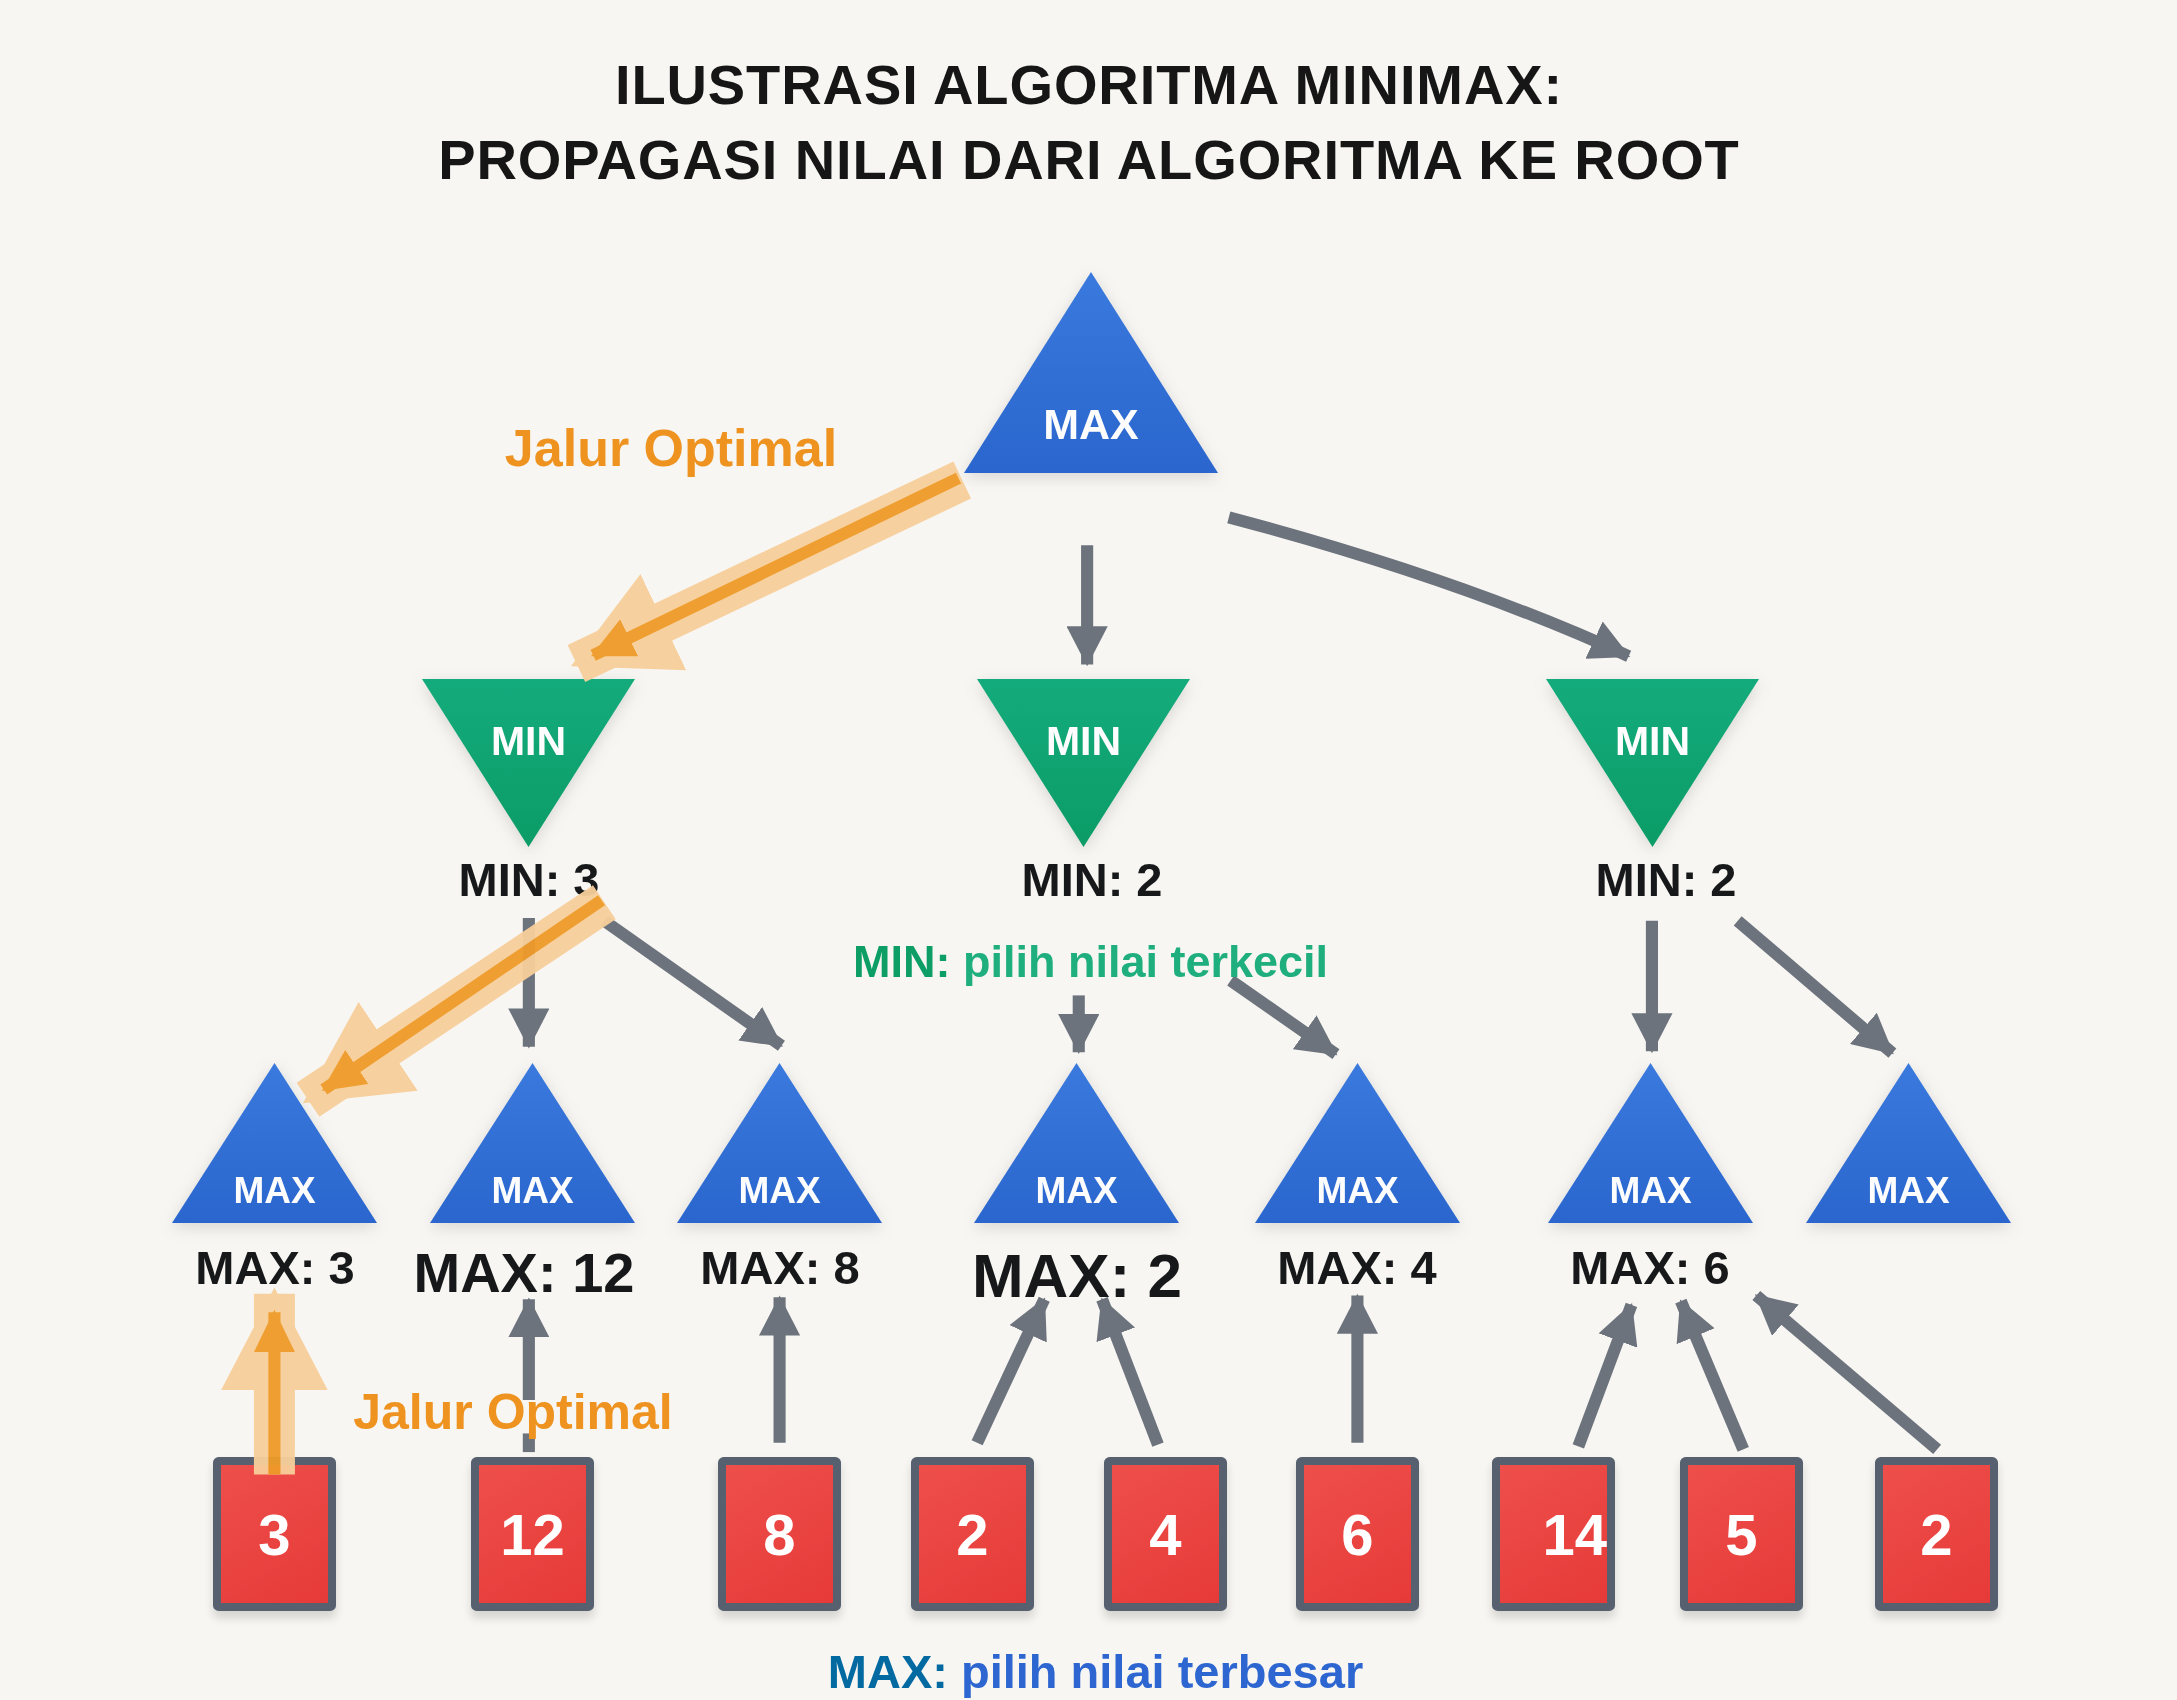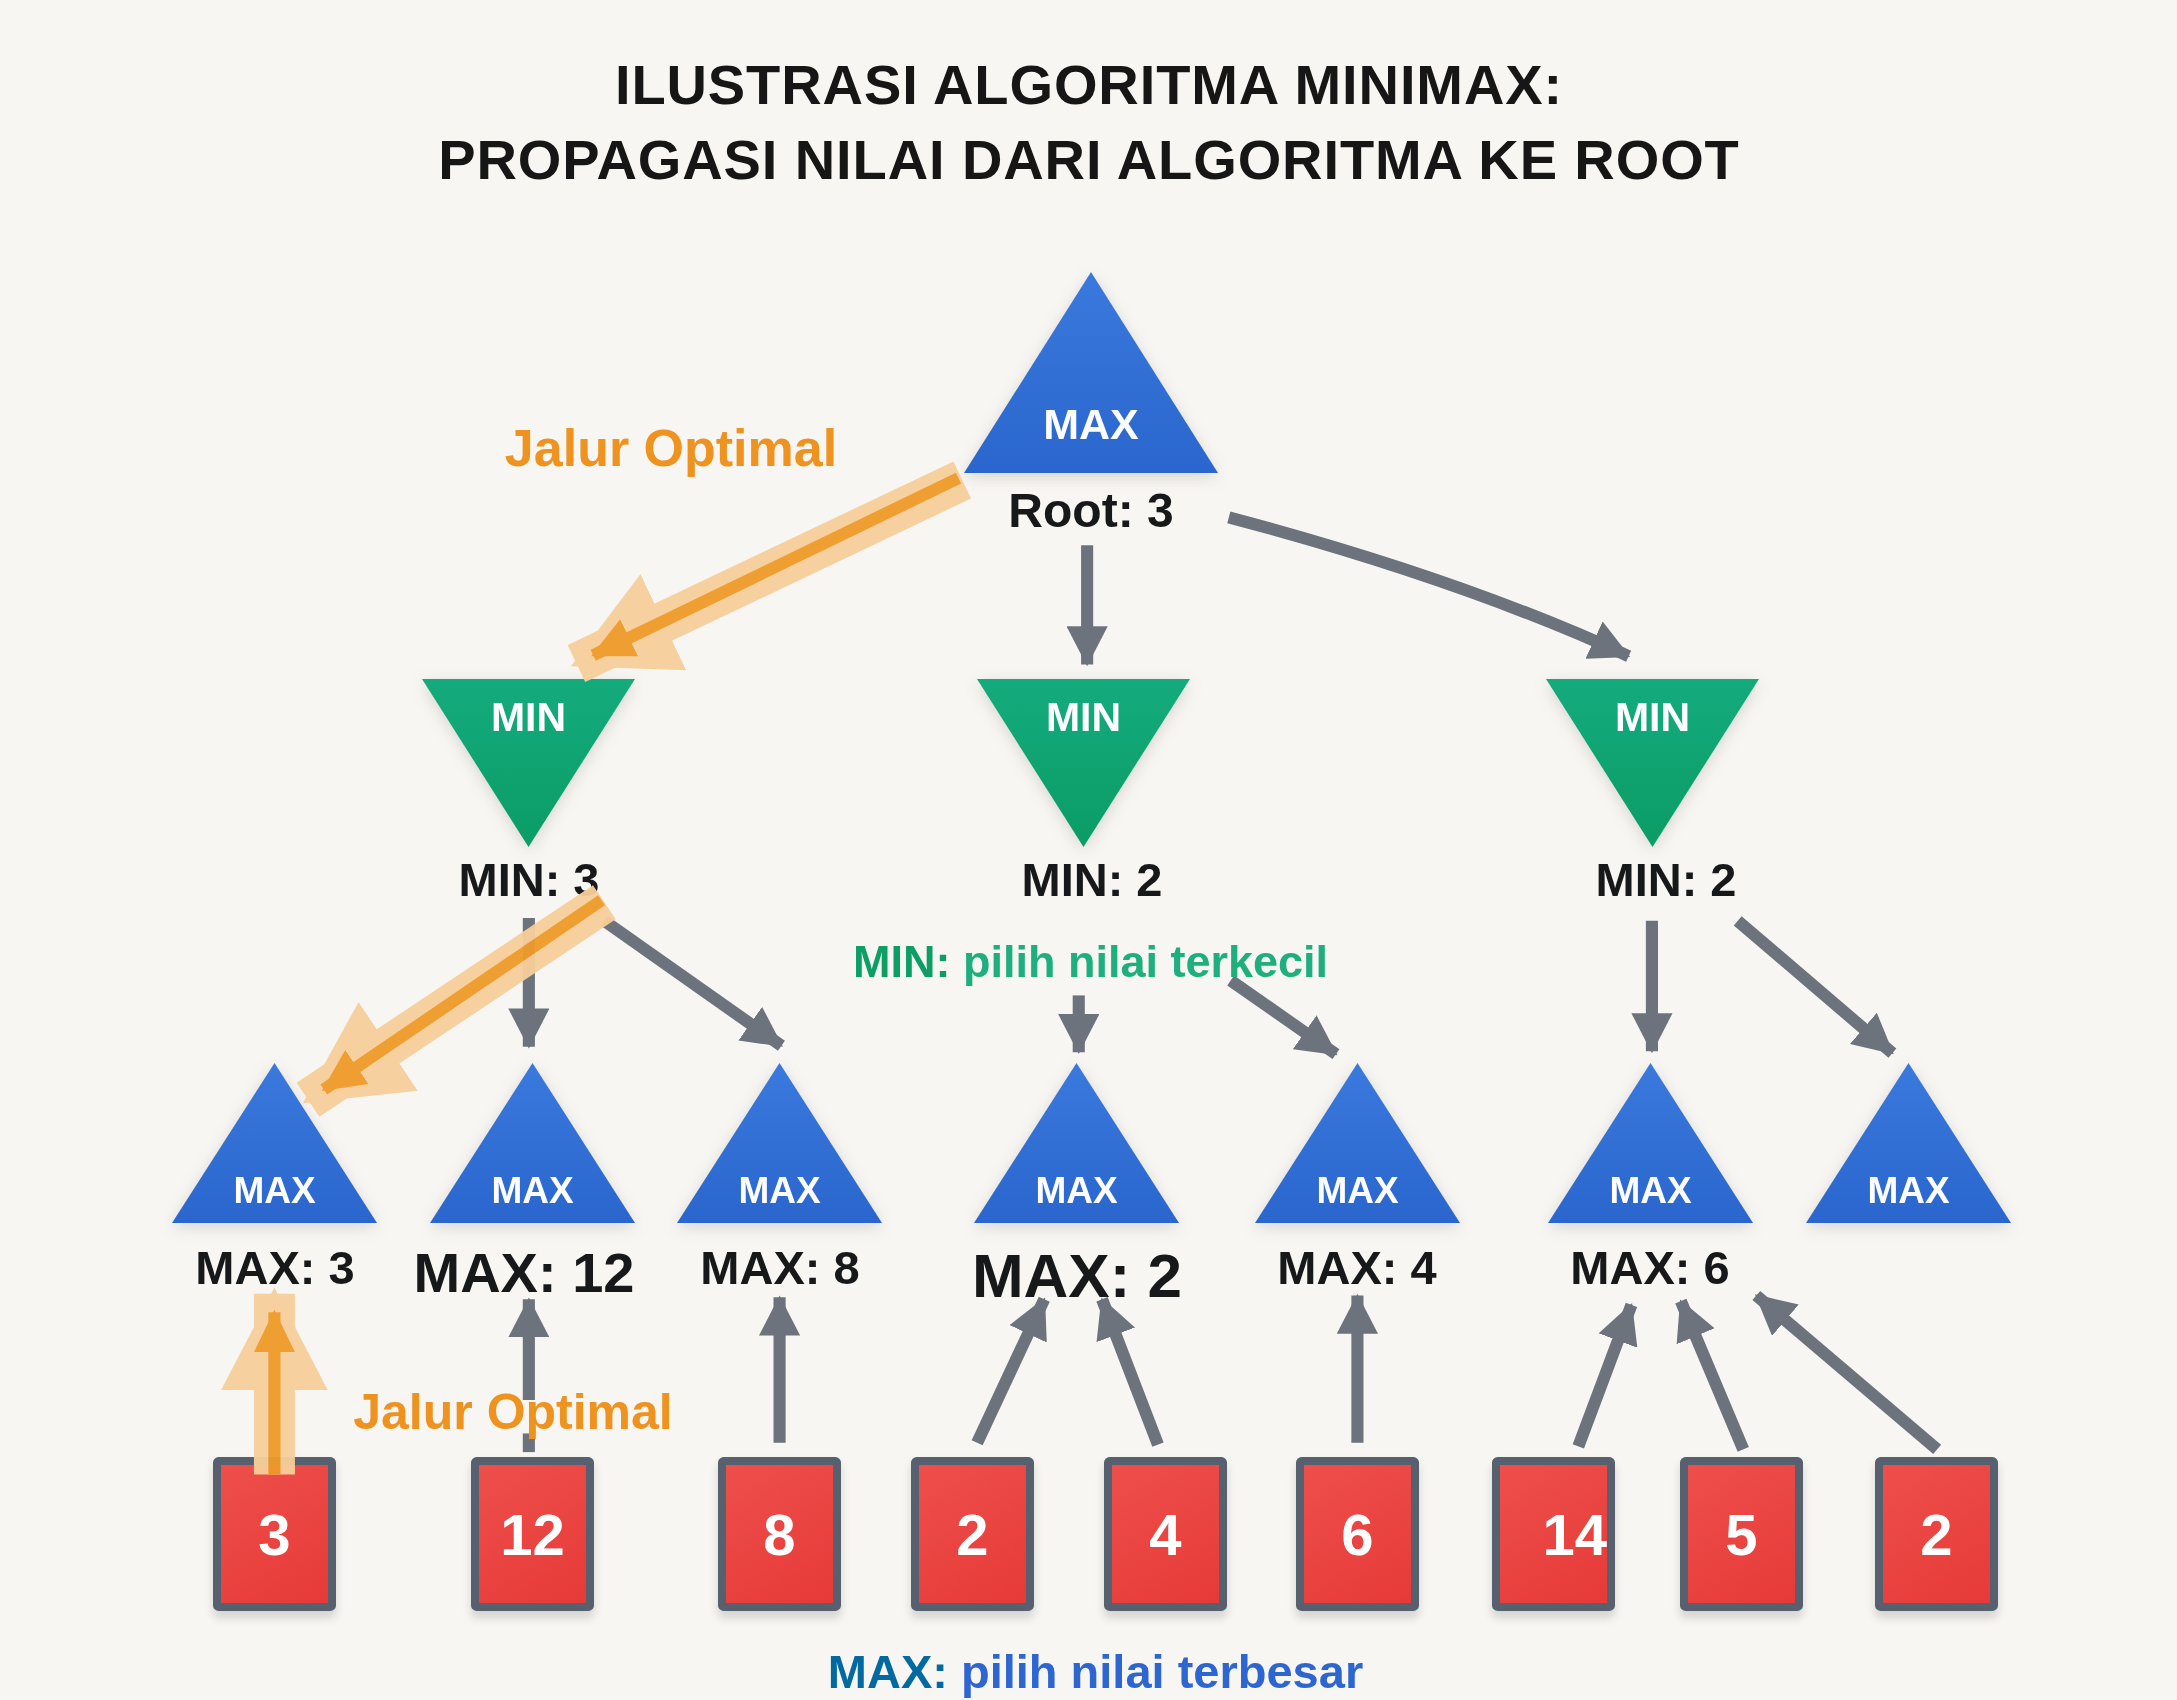--- a/index.html
+++ b/index.html
@@ -16,21 +16,21 @@
   .lbl{
     position:absolute;text-align:center;font-weight:700;color:#17181a;
   }
   .orange-lbl{color:#ee9220;}
   .tri-wrap{position:absolute;filter:drop-shadow(0 4.7px 7.5px rgba(70,70,70,.18));}
   .tri{position:relative;width:100%;height:100%;}
   .tri.up{clip-path:polygon(50% 0,100% 100%,0 100%);background:linear-gradient(180deg,#3a79de 0%,#2a66cd 100%);}
   .tri.down{clip-path:polygon(0 0,100% 0,50% 100%);background:linear-gradient(180deg,#14ab7c 0%,#0b9c67 100%);}
   .tri-label{
     position:absolute;left:0;width:100%;text-align:center;
-    color:#fdfdfd;font-weight:700;
+    color:#fdfdfd;font-weight:700;margin-top:24px;
   }
   .root-label{bottom:24px;font-size:43px;}
   .min-label{top:15px;font-size:41px;}
   .max-label{bottom:11.2px;font-size:37px;}
   .leaf{
     position:absolute;width:123px;height:154px;box-sizing:border-box;
     border:8.4px solid #57606e;border-radius:5.6px;
     background:linear-gradient(150deg,#ee4f4b 0%,#e63a38 100%);
     display:flex;align-items:center;justify-content:center;
     color:#fff;font-weight:700;font-size:58px;
@@ -77,21 +77,20 @@
   </svg>
 
   <div class="title-line" style="top:52px;">ILUSTRASI ALGORITMA MINIMAX:</div>
   <div class="title-line" style="top:127px;">PROPAGASI NILAI DARI ALGORITMA KE ROOT</div>
 
   <div class="tri-wrap" style="left:964px;top:272px;width:254px;height:201px;">
     <div class="tri up">
       <span class="tri-label root-label">MAX</span>
     </div>
   </div>
-  <div class="lbl" style="left:951px;top:483px;width:280px;font-size:48px;">Root: 3</div>
 
   <div class="lbl orange-lbl" style="left:424px;top:418px;width:494px;font-size:52px;">Jalur Optimal</div>
 
   <div class="tri-wrap" style="left:422px;top:679px;width:213px;height:168px;">
     <div class="tri down">
       <span class="tri-label min-label">MIN</span>
     </div>
   </div>
   <div class="tri-wrap" style="left:977px;top:679px;width:213px;height:168px;">
     <div class="tri down">

